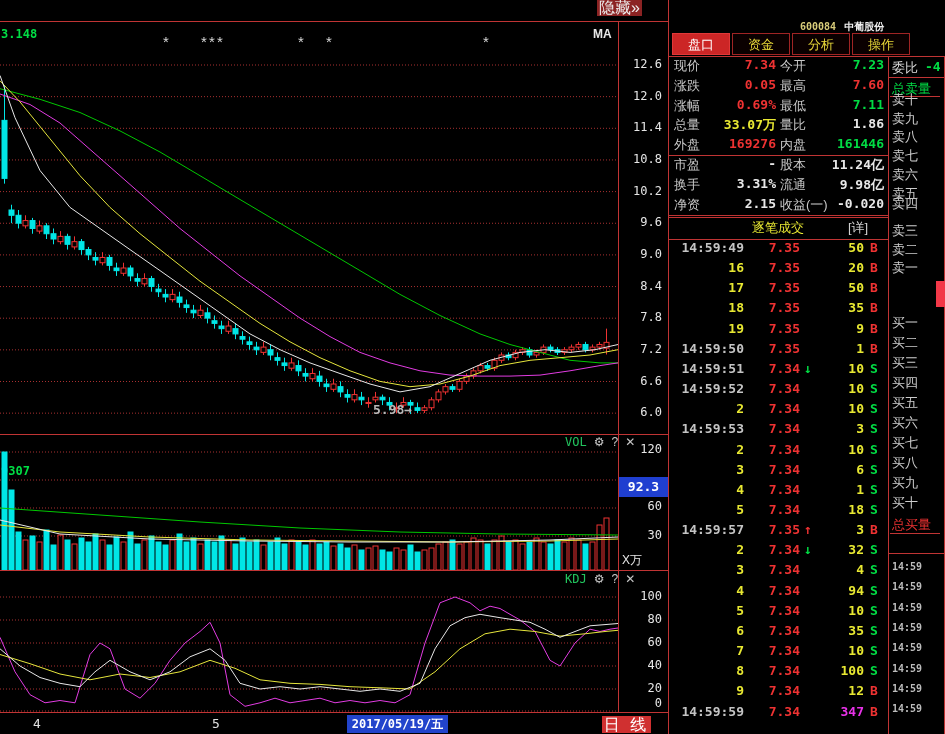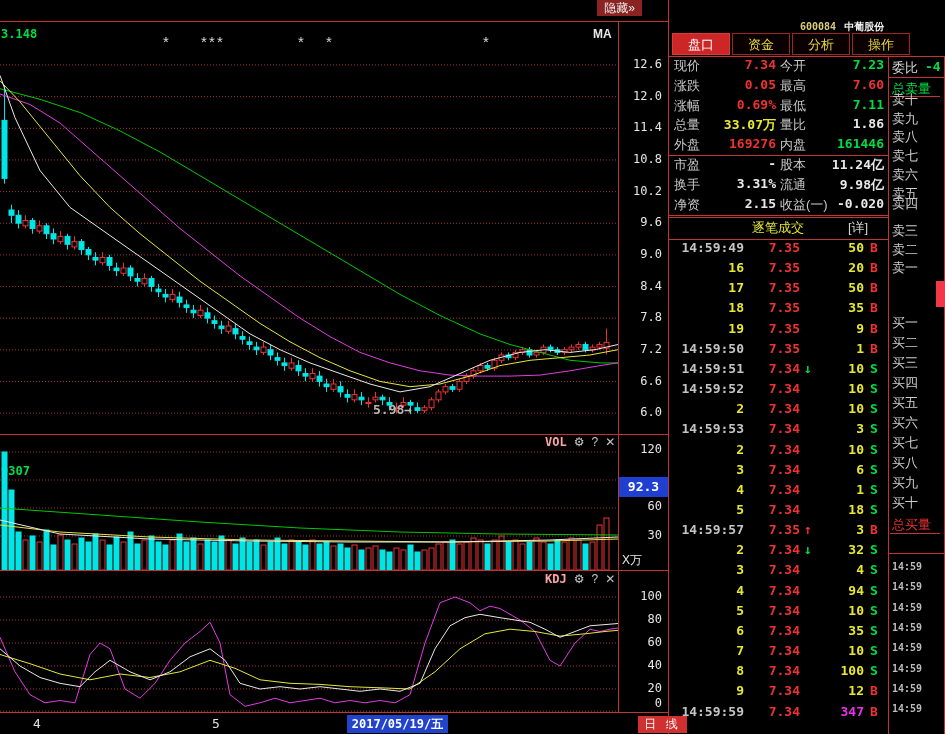--- a/index.html
+++ b/index.html
@@ -5,36 +5,36 @@
   html,body{margin:0;padding:0;background:#000;}
   #screen{position:relative;width:945px;height:734px;background:#000;overflow:hidden;
           font-family:"Liberation Sans",sans-serif;color:#ddd;}
   .abs{position:absolute;}
   .hline{position:absolute;height:1px;background:#c03434;}
   .vline{position:absolute;width:1px;background:#c03434;}
   .num{font-family:"DejaVu Sans Mono",monospace;font-weight:bold;}
   .c-r{color:#ee3232;} .c-g{color:#00dd44;} .c-y{color:#e8e832;}
   .c-w{color:#e8e8e8;} .c-m{color:#e832e8;} .c-gray{color:#c4c4c4;}
   #hide-btn{left:597px;top:0;width:45px;height:16px;background:#8b2323;color:#eee;
-            font-size:12px;line-height:16px;text-align:center;cursor:pointer;}
+            font-size:16px;line-height:16px;text-align:center;cursor:pointer;}
   .corner{font-size:12px;color:#00dd44;}
   #ma-label{left:593px;top:27px;font-size:12px;font-weight:bold;color:#e8e8e8;}
   .star{position:absolute;top:33px;color:#d8d8d8;font-size:15px;}
   .tickl{position:absolute;width:44px;text-align:right;font-size:12px;color:#e6e6e6;
          font-family:"DejaVu Sans Mono",monospace;}
   .sec-head{position:absolute;display:flex;gap:7px;align-items:center;font-size:12px;}
-  .sec-head .t{color:#fca5a5;font-weight:bold;font-family:"DejaVu Sans Mono",monospace;}
+  .sec-head .t{color:#22c55e;font-weight:normal;font-family:"DejaVu Sans Mono",monospace;margin-left:20px;}
   .sec-head .ic{color:#c8c8c8;cursor:pointer;font-size:12px;}
   #vol-badge{left:619px;top:477px;width:49px;height:20px;background:#1f3fd0;color:#fff;
              text-align:center;line-height:20px;font-size:13px;}
   #low-annot{left:373px;top:402px;font-size:13px;color:#b8b8b8;}
   #axis-date{left:347px;top:715px;width:101px;height:18px;background:#2244cc;color:#fff;
              font-size:12px;text-align:center;line-height:18px;}
-  #period-badge{left:638px;top:716px;width:49px;height:17px;background:#d03030;color:#fff;
-                font-size:12px;text-align:center;line-height:17px;letter-spacing:3px;cursor:pointer;}
+  #period-badge{left:602px;top:716px;width:49px;height:17px;background:#d03030;color:#fff;
+                font-size:16px;text-align:center;line-height:17px;letter-spacing:3px;cursor:pointer;}
   .month{position:absolute;top:716px;color:#e0e0e0;font-size:13px;font-family:"DejaVu Sans Mono",monospace;}
   
   #rp-header{left:800px;top:20px;font-size:10px;font-weight:bold;}
   #rp-header .code{color:#d8cc7a;margin-right:8px;}
   #rp-header .name{color:#f0f0f0;}
   .tab{position:absolute;top:33px;width:58px;height:22px;line-height:21px;text-align:center;
        font-size:13px;border:1px solid #a02424;color:#e8d838;box-sizing:border-box;cursor:pointer;background:#0a0000;}
   .tab.active{background:#cc2626;color:#fff;border-color:#e03838;}
   .qrow{position:absolute;left:668px;width:220px;height:20px;font-size:13px;}
   .qrow .lab{position:absolute;color:#c8c8c8;}

